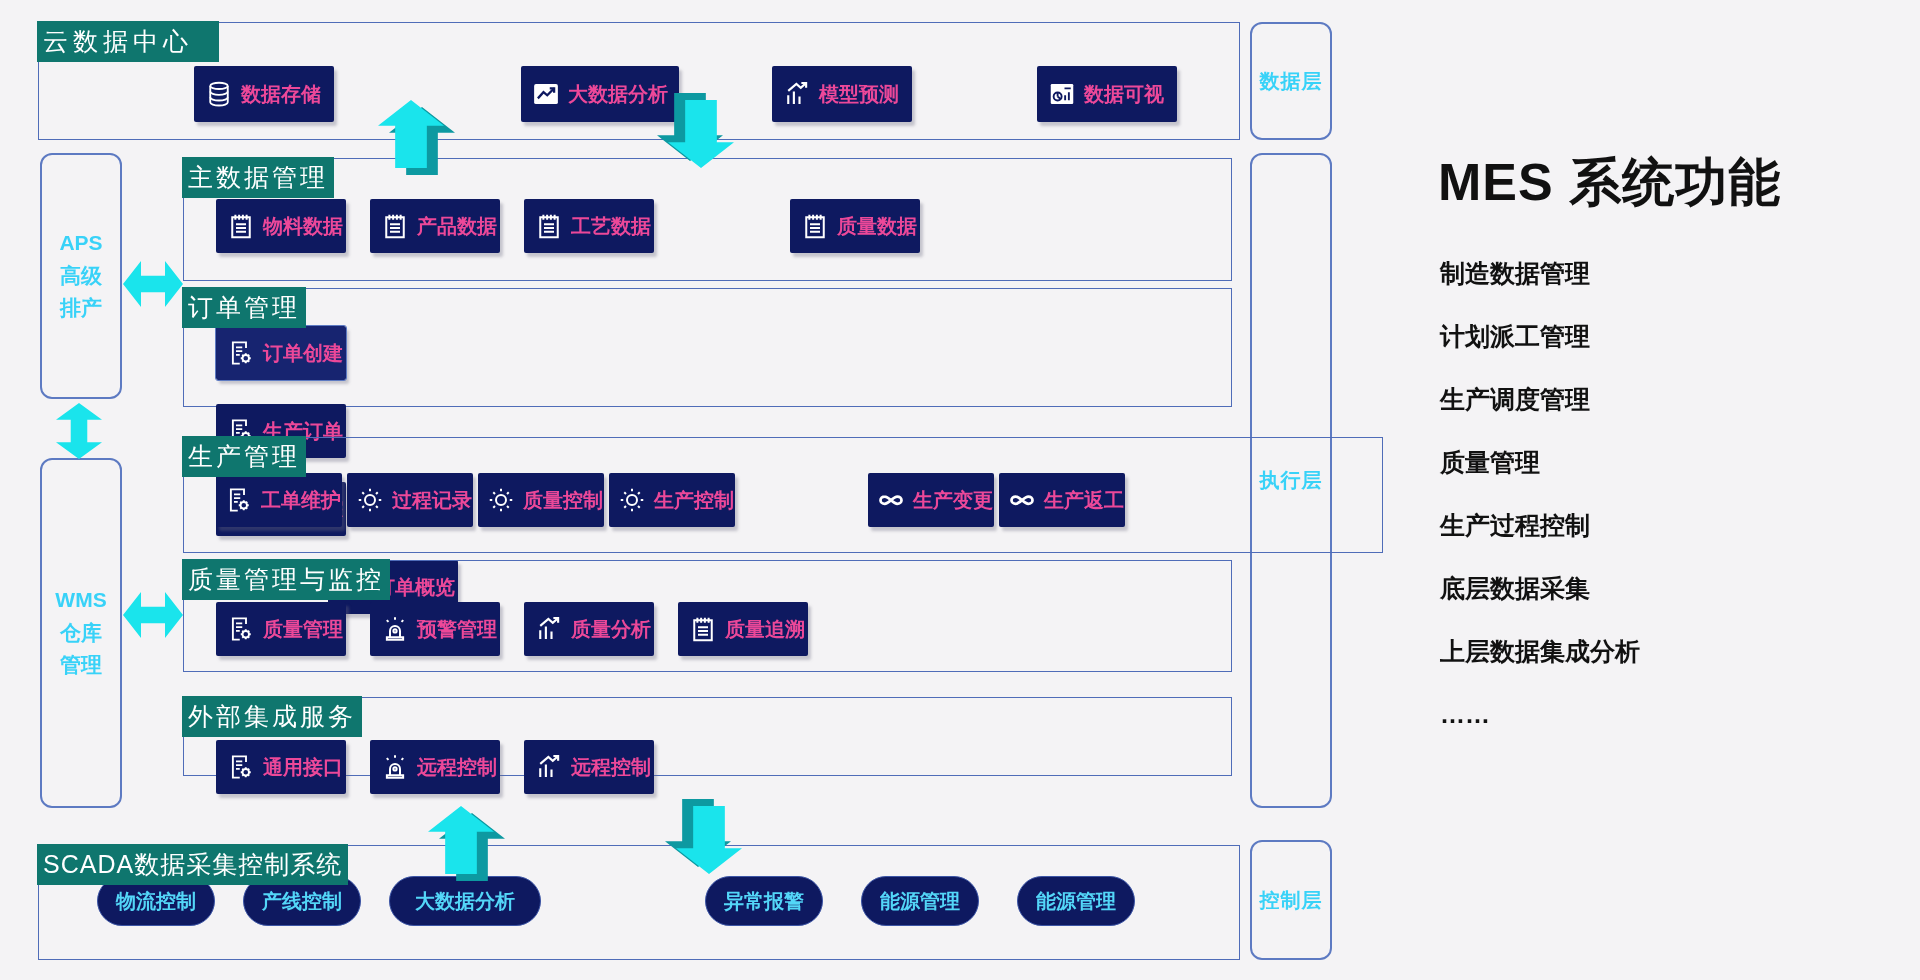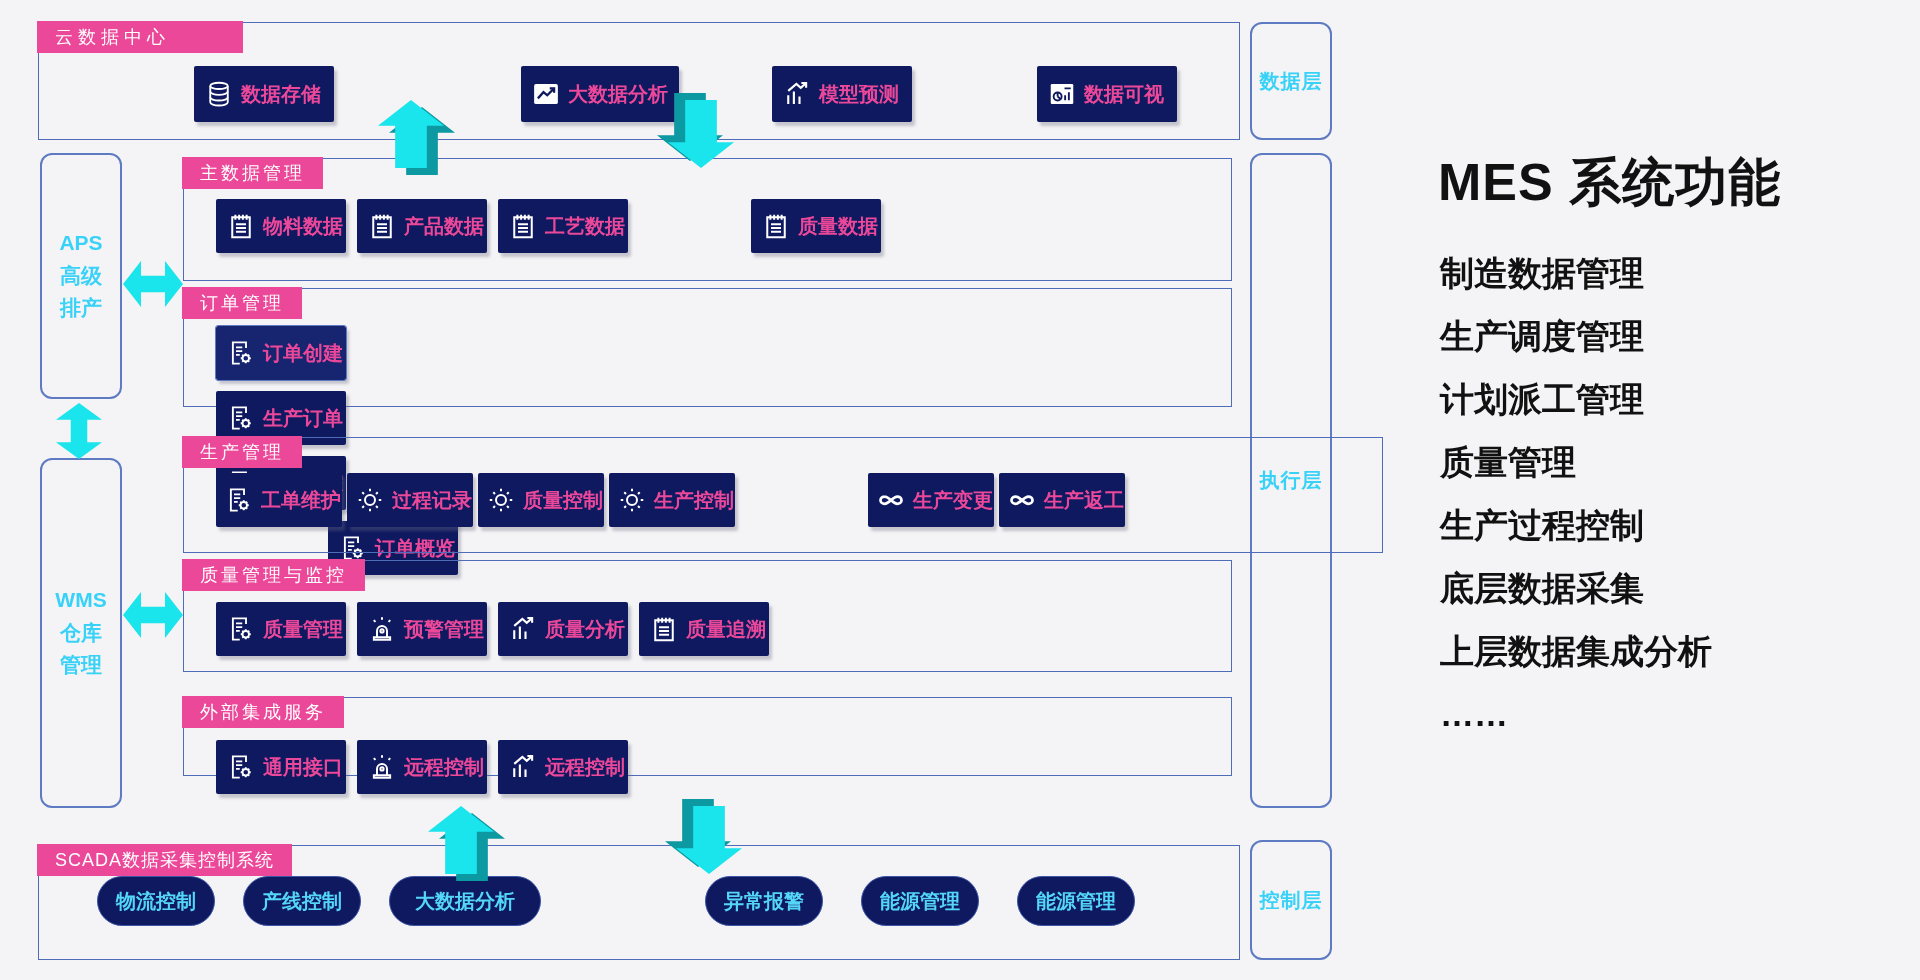--- a/index.html
+++ b/index.html
@@ -1,37 +1,37 @@
 <!DOCTYPE html>
 <html><head>
 <meta charset="utf-8">
 <style>
   html,body{margin:0;padding:0;background:#f4f3f5;font-family:"Liberation Sans","DejaVu Sans",sans-serif;}
   #stage{position:relative;width:1920px;height:980px;background:#f4f3f5;overflow:hidden;}
 
   
   .frame{position:absolute;border:1.5px solid #4f6cb8;background:transparent;box-sizing:border-box;}
-  .tab{position:absolute;top:-2px;left:-2px;background:#ec4899;color:#fff;font-size:18px;
-       padding:4px 18px;letter-spacing:3px;white-space:nowrap;z-index:2;}
+  .tab{position:absolute;top:-2px;left:-2px;background:#0f766e;color:#fff;font-size:25px;
+       padding:4px 6px;letter-spacing:3px;white-space:nowrap;z-index:2;}
   .round{position:absolute;border:2px solid #5d7ac2;border-radius:12px;box-sizing:border-box;
        display:flex;align-items:center;justify-content:center;text-align:center;
        color:#38d2f8;font-weight:700;}
   .layer-box{left:1250px;width:82px;font-size:20px;letter-spacing:1px;}
   .side-box{left:40px;width:82px;font-size:21px;line-height:1.55;padding:0 8px;}
 
   
   .nav-btn{display:flex;align-items:center;background:#0e1960;width:130px;height:54px;
        box-sizing:border-box;padding-left:10px;flex:none;
        box-shadow:3px 4px 3px rgba(110,110,130,.35);border-radius:2px;}
   .nav-btn .icon{width:30px;height:30px;flex:none;margin-right:7px;}
   .nav-btn .icon svg{width:100%;height:100%;}
   .nav-btn .lbl{color:#ec4899;font-size:20px;font-weight:700;white-space:nowrap;}
   .nav-btn.selected{background:#172470;outline:1.5px solid #5d7ac2;}
 
-  .btnrow{display:flex;gap:11px;margin:40px 0 0 32px;}
+  .btnrow{display:flex;gap:24px;margin:40px 0 0 32px;}
   .cloud-row{display:flex;margin-top:43px;}
   .cloud-row .nav-btn{height:56px;}
   .cloud-row .nav-btn:nth-child(1){margin-left:155px;width:140px;}
   .cloud-row .nav-btn:nth-child(2){margin-left:187px;width:158px;}
   .cloud-row .nav-btn:nth-child(3){margin-left:93px;width:140px;}
   .cloud-row .nav-btn:nth-child(4){margin-left:125px;width:140px;}
 
   .sec-order .btnrow{margin-top:37px;flex-direction:column;}
   .sec-production .btnrow{margin-top:35px;gap:5px;}
   .sec-quality .btnrow{margin-top:41px;}
@@ -59,21 +59,21 @@
   .arr3d.up .back{transform:translate(11px,7px);}
   .arr3d.down .back{transform:translate(-11px,-7px);}
   .darr{position:absolute;background:#1ae4ec;z-index:5;}
   .darr.h{clip-path:polygon(0 50%,30% 0,30% 32%,70% 32%,70% 0,100% 50%,70% 100%,70% 68%,30% 68%,30% 100%);}
   .darr.v{clip-path:polygon(50% 0,100% 30%,68% 30%,68% 70%,100% 70%,50% 100%,0 70%,32% 70%,32% 30%,0 30%);}
 
   
   #mes-title{position:absolute;left:1438px;top:148px;font-size:52px;font-weight:800;color:#111;
        letter-spacing:1px;white-space:nowrap;}
   #mes-list{position:absolute;left:1440px;top:242px;list-style:none;margin:0;padding:0;}
-  #mes-list li{font-size:34px;font-weight:700;color:#111;height:63px;line-height:63px;white-space:nowrap;}
+  #mes-list li{font-size:25px;font-weight:700;color:#111;height:63px;line-height:63px;white-space:nowrap;}
 </style>
 </head>
 <body>
 
 <div id="stage">
 
   <div class="frame" style="left:38px;top:22px;width:1202px;height:118px;">
     <div class="tab" style="min-width:170px;letter-spacing:5px;">云数据中心</div>
     <div class="cloud-row" id="cloud-btns">
         <div class="nav-btn">
@@ -355,22 +355,22 @@
       <i class="back"></i>
       <i class="front"></i>
     </div>
   <div class="darr h" style="left:123px;top:261px;width:60px;height:46px;"></div>
   <div class="darr h" style="left:123px;top:592px;width:60px;height:46px;"></div>
   <div class="darr v" style="left:56px;top:403px;width:46px;height:56px;"></div>
 
   <div id="mes-title">MES 系统功能</div>
   <ul id="mes-list">
       <li>制造数据管理</li>
+      <li>计划派工管理</li>
       <li>生产调度管理</li>
-      <li>计划派工管理</li>
       <li>质量管理</li>
       <li>生产过程控制</li>
       <li>底层数据采集</li>
       <li>上层数据集成分析</li>
       <li>……</li>
     </ul>
 
 </div>
 
 </body></html>

